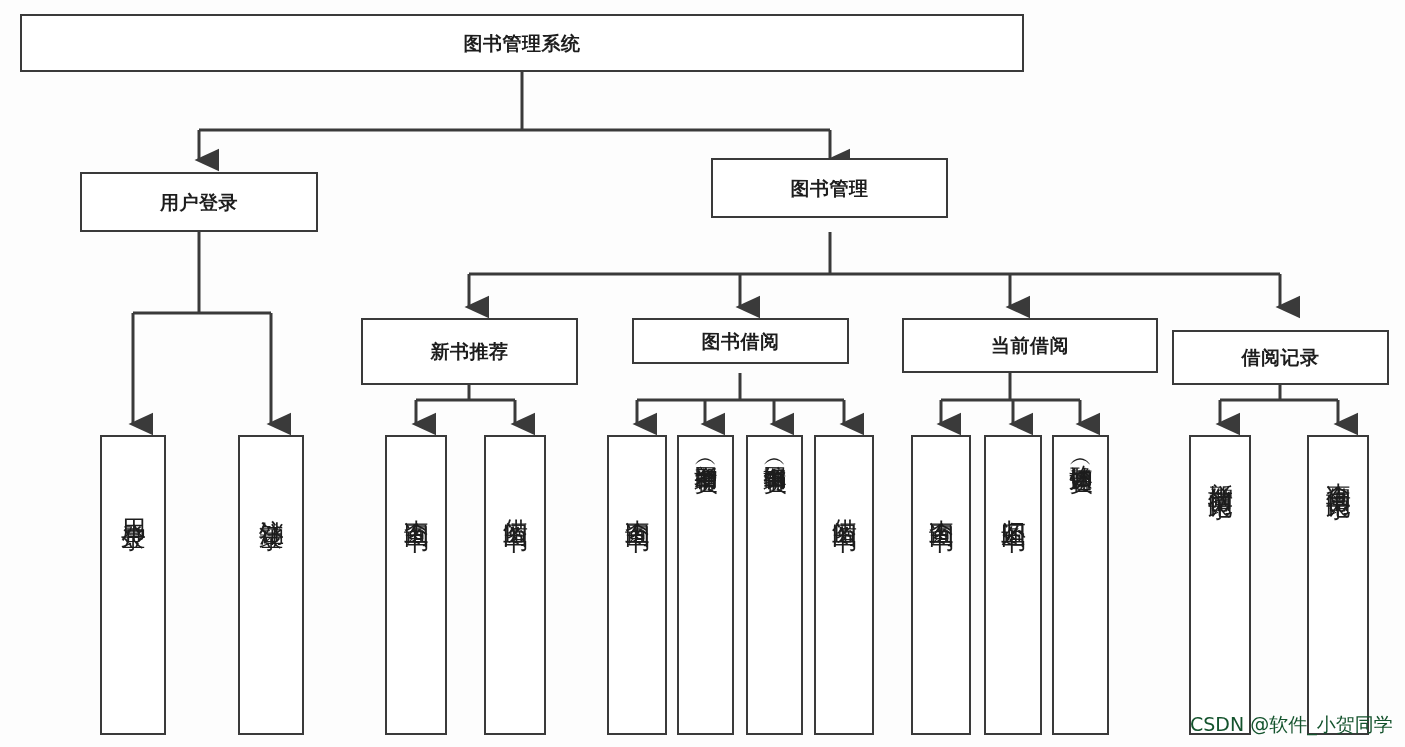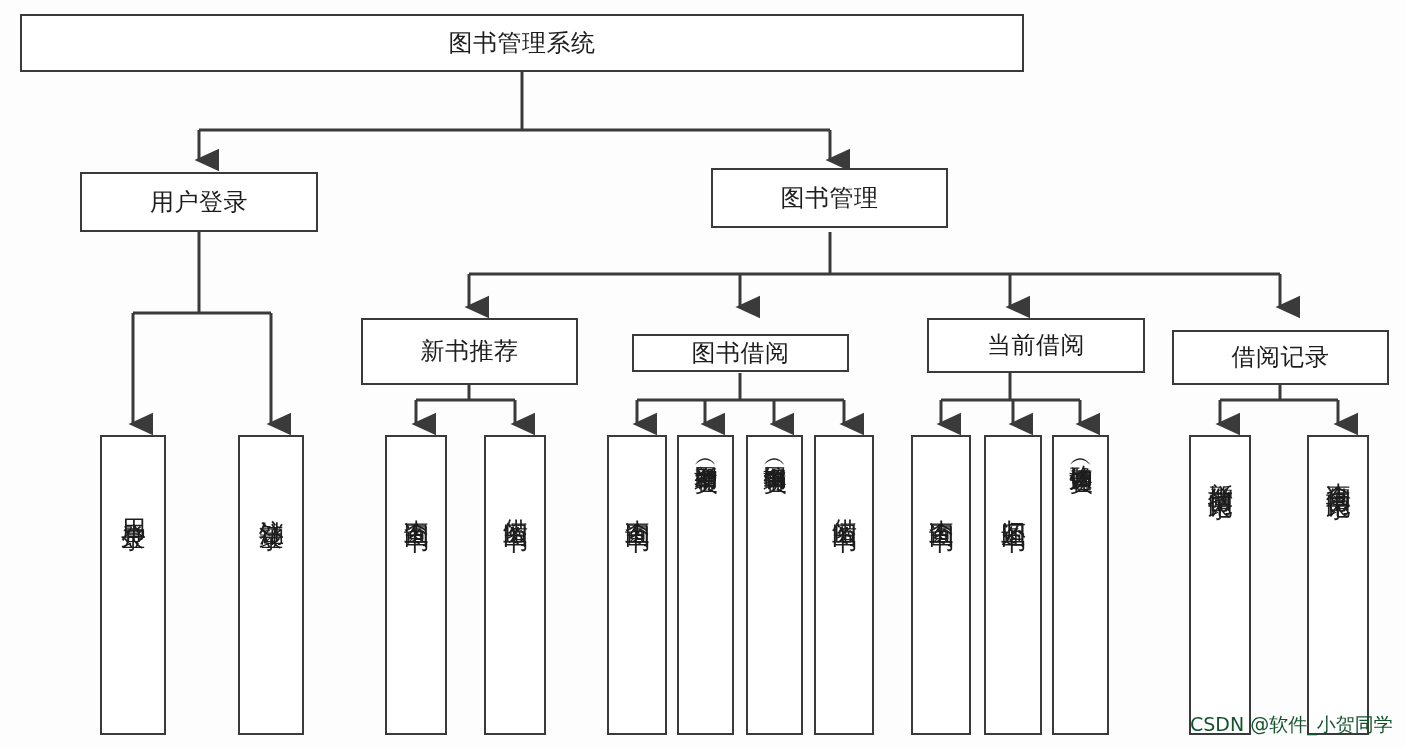--- a/index.html
+++ b/index.html
@@ -34,23 +34,24 @@
     justify-content: center;
     color: #1d1d1d;
   }
   .node-label {
     color: #1d1d1d;
     text-align: center;
     letter-spacing: 0.5px;
   }
   .node-box.horiz .node-label {
     writing-mode: horizontal-tb;
-    font-size: 24px;
+    font-size: 19px;
     line-height: 1.1;
     white-space: nowrap;
+    font-weight: bold;
   }
   .node-box.vert {
     align-items: flex-start;
     justify-content: center;
     padding-top: 10px;
   }
   .node-box.vert .node-label {
     writing-mode: vertical-rl;
     text-orientation: upright;
     font-size: 25px;
@@ -143,31 +144,31 @@
     </g>
   </svg>
 
   <div class="node-box horiz" style="left:20px; top:14px; width:1004px; height:58px;">
     <span class="node-label">图书管理系统</span>
   </div>
 
   <div class="node-box horiz" style="left:80px; top:172px; width:238px; height:60px;">
     <span class="node-label">用户登录</span>
   </div>
-  <div class="node-box horiz" style="left:711px; top:168px; width:237px; height:60px;">
+  <div class="node-box horiz" style="left:711px; top:158px; width:237px; height:60px;">
     <span class="node-label">图书管理</span>
   </div>
 
   <div class="node-box horiz" style="left:361px; top:318px; width:217px; height:67px;">
     <span class="node-label">新书推荐</span>
   </div>
-  <div class="node-box horiz" style="left:632px; top:318px; width:217px; height:38px;margin-top:16px;">
+  <div class="node-box horiz" style="left:632px; top:318px; width:217px; height:46px;">
     <span class="node-label">图书借阅</span>
   </div>
-  <div class="node-box horiz" style="left:927px; top:318px; width:218px; height:55px;">
+  <div class="node-box horiz" style="left:902px; top:318px; width:256px; height:55px;">
     <span class="node-label">当前借阅</span>
   </div>
   <div class="node-box horiz" style="left:1172px; top:318px; width:217px; height:55px;margin-top:12px;">
     <span class="node-label">借阅记录</span>
   </div>
 
   <div class="node-box vert pad-mid" style="left:100px; top:435px; width:66px; height:300px;">
     <span class="node-label">用户登录</span>
   </div>
   <div class="node-box vert pad-mid" style="left:238px; top:435px; width:66px; height:300px;">

